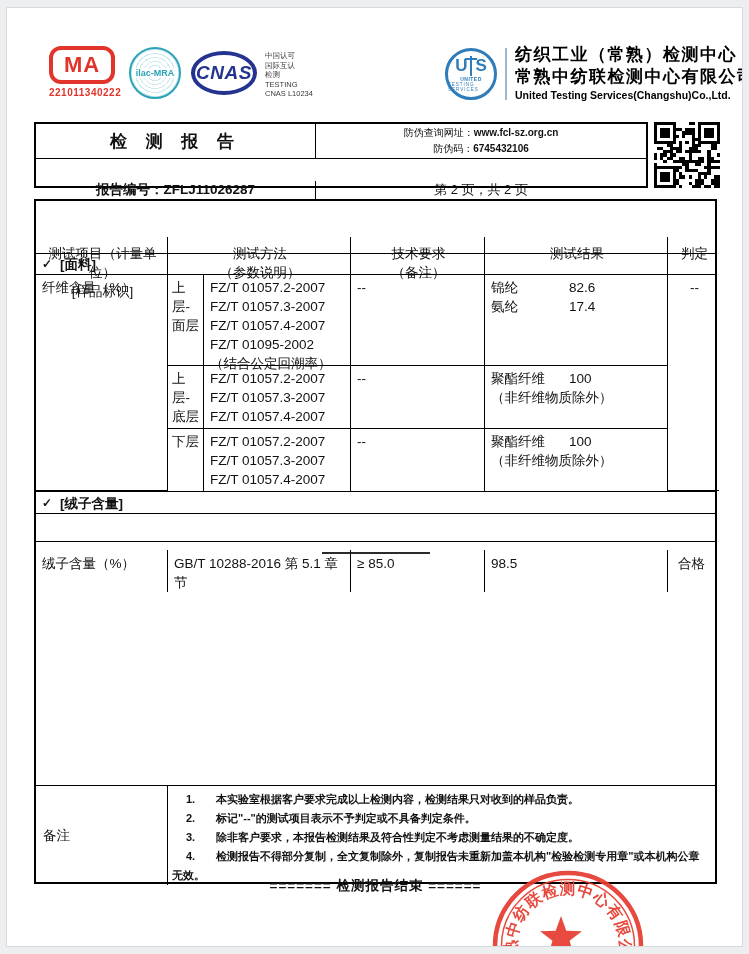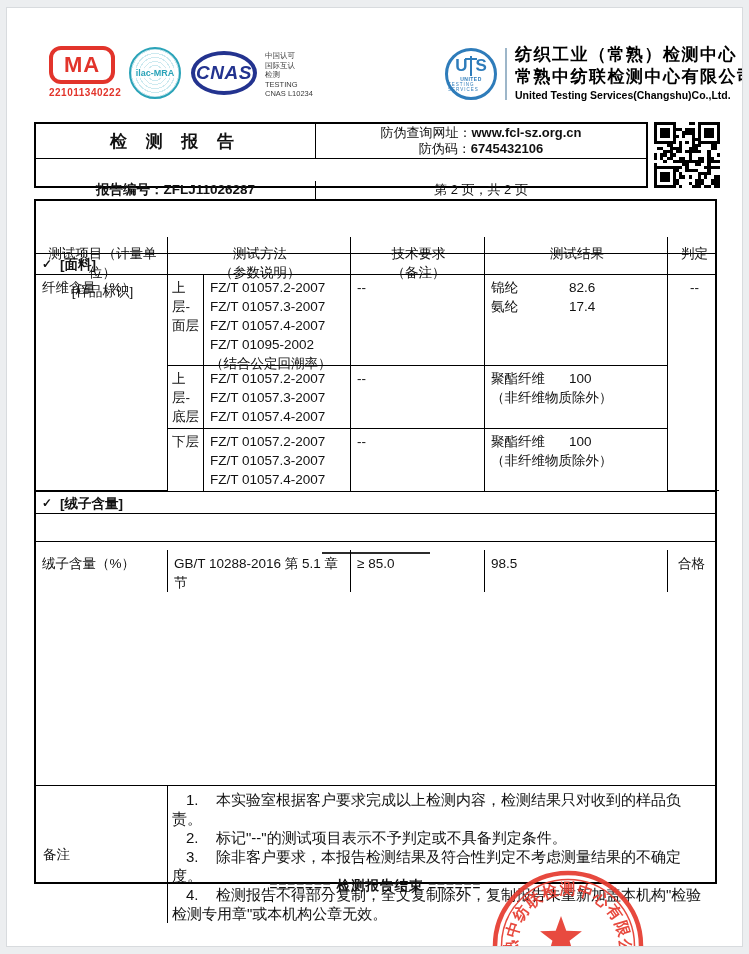--- a/index.html
+++ b/index.html
@@ -51,21 +51,21 @@
   .org-cn { font-size: 17px; font-weight: bold; color: #000; letter-spacing: 1.5px; line-height: 22px; white-space: nowrap; }
   .org-en { font-size: 10.5px; font-weight: bold; color: #000; line-height: 15px; white-space: nowrap; }
   
   .rep-head { position: absolute; left: 27px; top: 114px; width: 614px; height: 66px;
     border: 2px solid #000; display: grid; grid-template-columns: 280px 1fr; grid-template-rows: 35px 1fr; }
   .rh-cell { border-right: 1px solid #000; border-bottom: 1px solid #000;
     display: flex; flex-direction: column; align-items: center; justify-content: center; }
   .rh-cell.last-col { border-right: none; }
   .rh-cell.last-row { border-bottom: none; margin-top: 22px; }
   .rh-title { font-size: 17px; font-weight: bold; letter-spacing: 7px; }
-  .rh-line { font-size: 13px; line-height: 16px; }
+  .rh-line { font-size: 10px; line-height: 16px; }
   .rh-line b { font-weight: bold; }
   .rh-repno { font-size: 13.5px; font-weight: bold; }
   .rh-page { font-size: 13px; }
   
   .qr { position: absolute; left: 647px; top: 114px; width: 66px; height: 66px; }
   
   .tbl { position: absolute; left: 27px; top: 191px; width: 683px; border: 2px solid #000; font-size: 13.5px; }
   .tr { display: grid; grid-template-columns: 132px 36px 147px 134px 183px 51px; border-bottom: 1px solid #000; }
   .tr:last-child { border-bottom: none; }
   .td { border-right: 1px solid #000; padding: 3px 4px 0 6px; line-height: 19px; margin-top: 36px; }
@@ -83,21 +83,21 @@
   .layer { padding-left: 4px !important; padding-right: 0 !important; }
   .res-line { display: flex; }
   .res-name { width: 78px; flex: none; }
   .downrow { height: 28px; }
   .downrow .td { padding-top: 4px; }
   .method-span { grid-column: 2 / 4; }
   .emptyrow { height: 234px; display: block; }
   .dash { margin: 10px 0 0 286px; width: 108px; height: 2px; background: #2b2b2b; }
   .remarks { display: grid; grid-template-columns: 132px 1fr; height: 96px; border-bottom: none; }
   .rk-label { border-right: 1px solid #000; display: flex; align-items: center; padding-left: 7px; }
-  .rk-body { padding: 4px 8px 0 4px; font-size: 15px; line-height: 19px; }
+  .rk-body { padding: 4px 8px 0 4px; font-size: 11px; line-height: 19px; font-weight: bold; }
   .rk-item { text-indent: 14px; }
   .rk-no { display: inline-block; min-width: 30px; text-indent: 0; }
   
   .endline { position: absolute; left: 27px; top: 869px; width: 683px; text-align: center;
     font-size: 13.5px; font-weight: bold; letter-spacing: 1px; }
   
   .stamp-clip { position: absolute; left: 479px; top: 851px; width: 164px; height: 89px; overflow: hidden; }
 </style>
 </head>
 <body>

